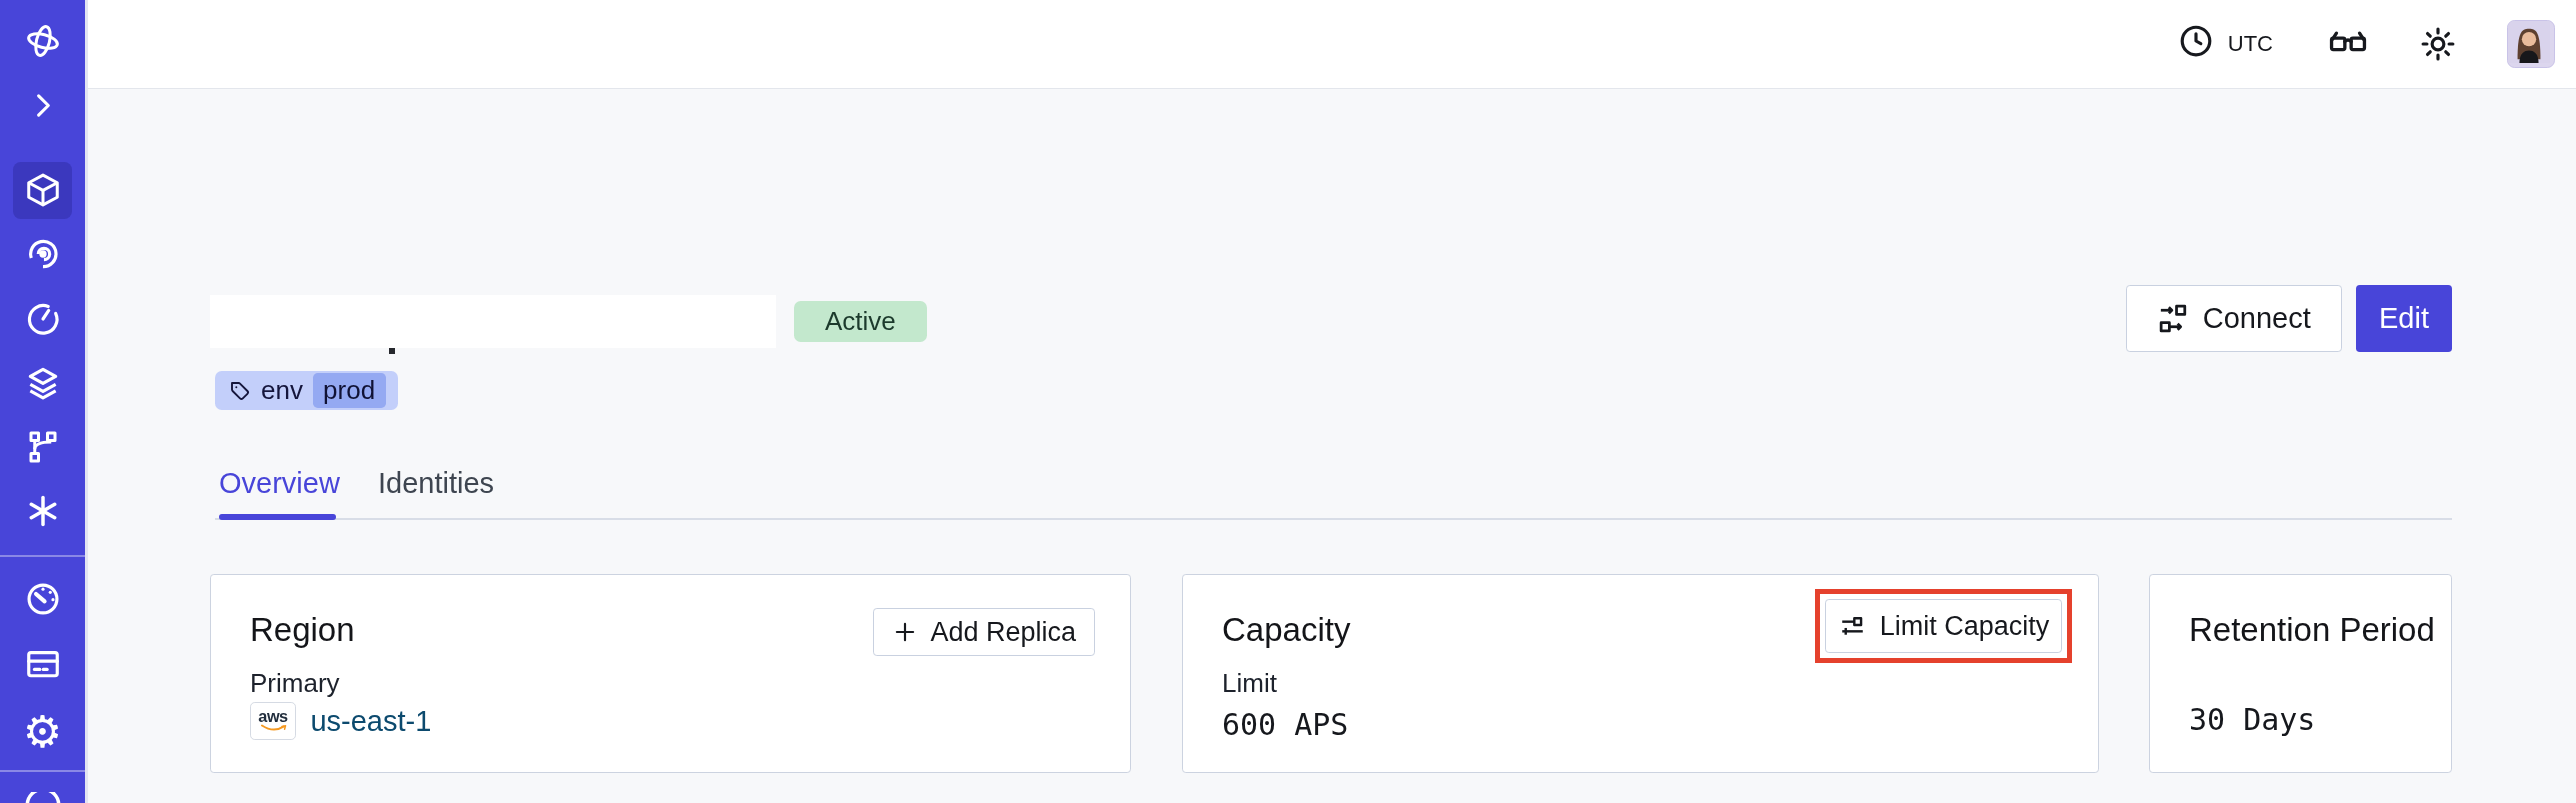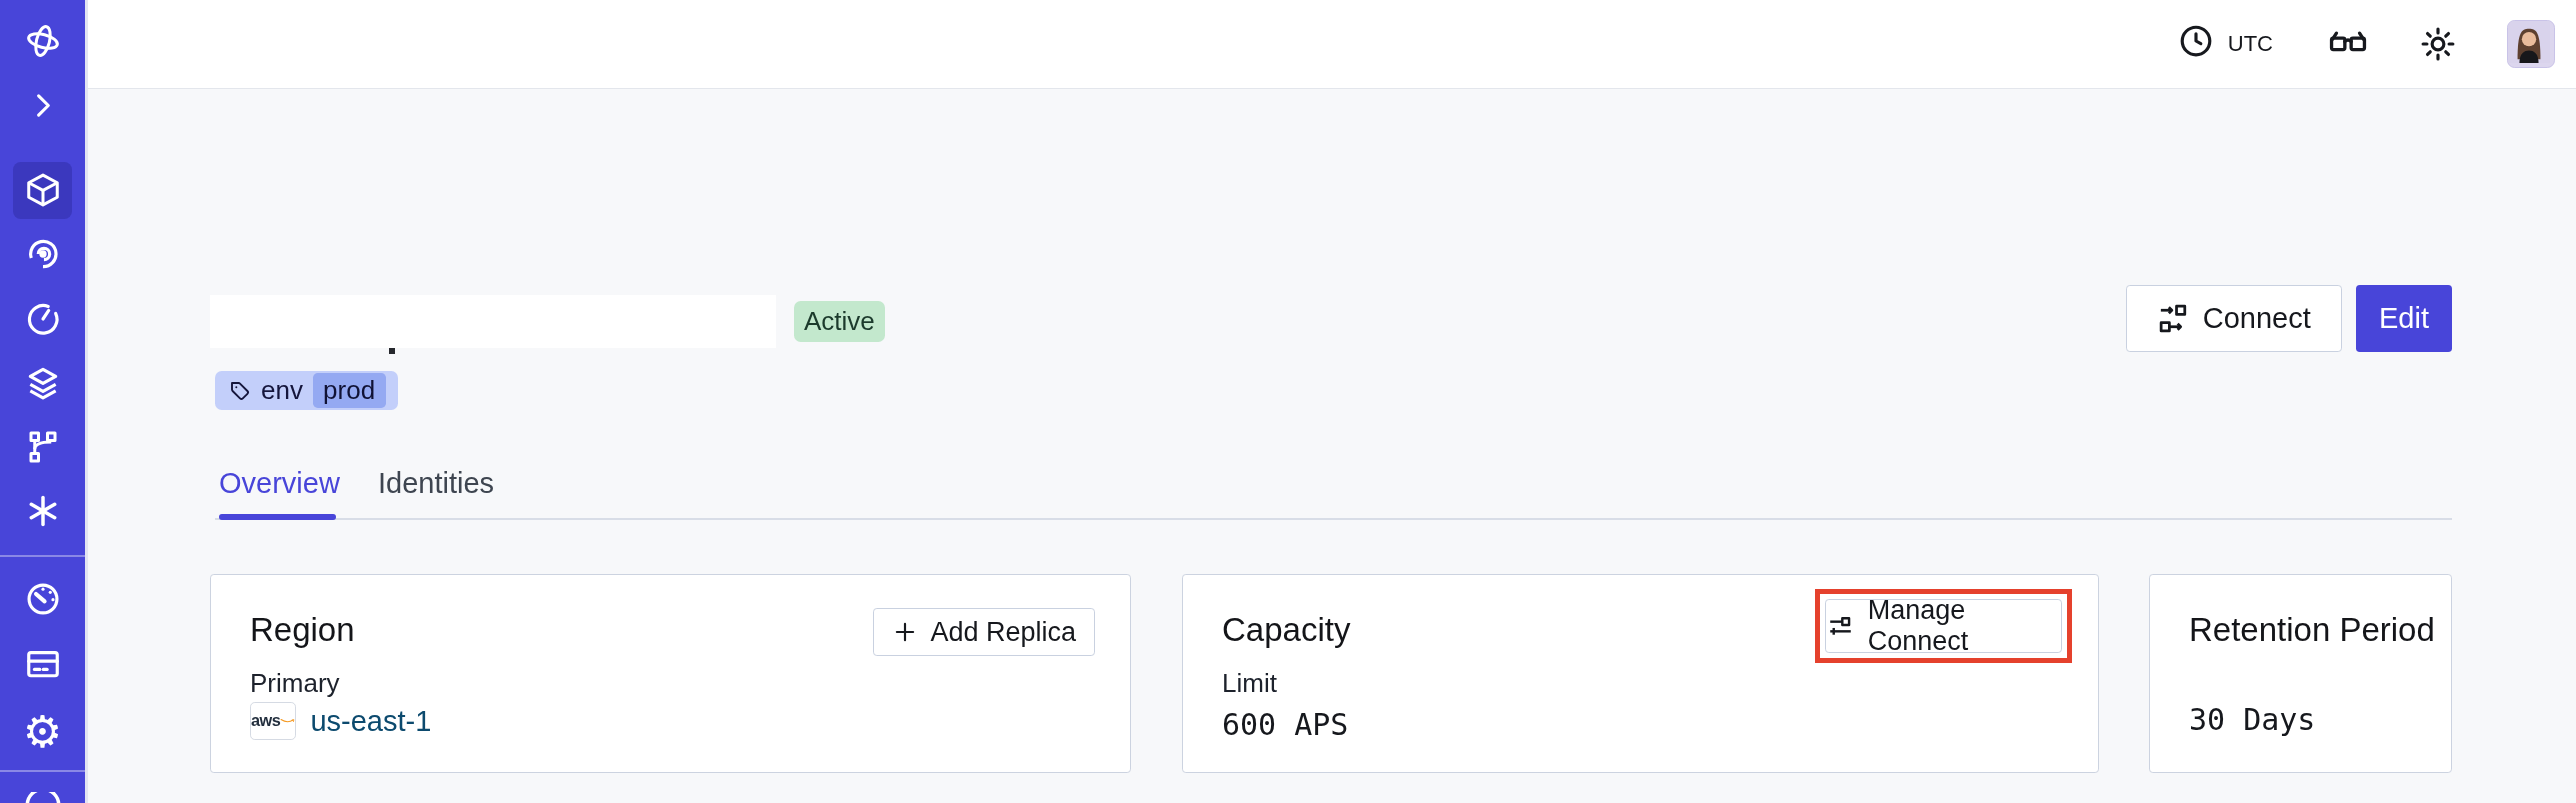--- a/index.html
+++ b/index.html
@@ -21,21 +21,21 @@
   .top-icon{display:flex;align-items:center;justify-content:center;margin-right:50px;}
   .avatar{width:46px;height:46px;border-radius:7.7px;border:1.9px solid #c9c3e8;background:#dcd6ee;overflow:hidden;margin-right:21px;}
 
   
   .breadcrumb{position:absolute;left:219px;top:192px;display:flex;align-items:center;gap:15.3px;color:#17191e;font-size:30px;font-weight:500;}
   .crumb{cursor:pointer;}
   .crumb-sep{font-weight:400;color:#2a2d33;}
 
   .title-redact{position:absolute;left:210px;top:295px;width:566px;height:53px;background:#ffffff;}
   .title-dot{position:absolute;left:389px;top:348px;width:5.8px;height:5.8px;background:#26282d;}
-  .status-badge{position:absolute;left:794px;top:301px;height:41px;line-height:41px;padding:0 10px;background:#c3e8cd;border-radius:6.7px;color:#1c3a2c;font-size:26px;}
+  .status-badge{position:absolute;left:794px;top:301px;height:41px;line-height:41px;padding:0 31px;background:#c3e8cd;border-radius:6.7px;color:#1c3a2c;font-size:26px;}
 
   .tag-pill{position:absolute;left:215px;top:371px;height:39px;background:#c3cffa;border-radius:6.7px;display:flex;align-items:center;gap:9.6px;padding:0 12.5px;font-size:26px;color:#15163c;}
   .tag-chip{background:#94a9f2;border-radius:4.8px;padding:1.9px 10.5px;color:#101235;}
 
   .btn{box-sizing:border-box;display:flex;align-items:center;justify-content:center;gap:12.5px;background:#fff;border:1.9px solid #c9d1e0;border-radius:3.8px;color:#16181d;cursor:pointer;}
   .connect-btn{position:absolute;left:2126px;top:285px;width:216px;height:67px;font-size:29px;}
   .edit-btn{position:absolute;left:2356px;top:285px;width:96px;height:67px;background:#4845d9;border:none;border-radius:3.8px;color:#fff;font-size:29px;display:flex;align-items:center;justify-content:center;cursor:pointer;}
 
   .tab{position:absolute;top:467px;font-size:29px;font-weight:500;cursor:pointer;}
   .tab-overview{left:219px;color:#4845d9;}
@@ -47,21 +47,21 @@
   .card{position:absolute;top:574px;height:199px;box-sizing:border-box;background:#fff;border:1.9px solid #ccd3e0;border-radius:3.8px;}
   .card-region{left:210px;width:921px;}
   .card-capacity{left:1182px;width:917px;}
   .card-retention{left:2149px;width:303px;}
   .card-title{position:absolute;left:39px;top:36px;font-size:33px;font-weight:400;color:#141519;}
   .small-label{position:absolute;left:39px;top:93px;font-size:26px;color:#1d222c;}
   .mono-value{position:absolute;left:39px;top:132px;font-size:30px;color:#16181d;font-family:"DejaVu Sans Mono",monospace;}
 
   .add-replica{position:absolute;right:35px;top:33px;height:48px;padding:0 18px;font-size:27px;}
   .region-row{position:absolute;left:39px;top:127px;display:flex;align-items:center;gap:14.4px;}
-  .aws-badge{box-sizing:border-box;width:46px;height:38px;border:1.9px solid #d5dae3;border-radius:4.8px;background:#fff;display:flex;flex-direction:row;align-items:center;justify-content:center;}
+  .aws-badge{box-sizing:border-box;width:46px;height:38px;border:1.9px solid #d5dae3;border-radius:4.8px;background:#fff;display:flex;flex-direction:column;align-items:center;justify-content:center;}
   .aws-text{font-size:16.3px;font-weight:700;letter-spacing:-0.5px;color:#232f3e;line-height:13.4px;}
   .region-value{font-size:29px;color:#0c4a6e;}
 
   .ondemand-badge{position:absolute;left:175px;top:33px;height:44px;background:#e0d8fa;border-radius:6.7px;display:flex;align-items:center;gap:9.6px;padding:0 14.4px;font-size:27px;color:#1b1c22;}
   .annotation-box{position:absolute;right:26px;top:14.4px;border:5.8px solid #e5412d;padding:4.8px;background:transparent;}
   .manage-btn{position:relative;height:54px;width:237px;font-size:27px;}
 </style>
 </head>
 <body>
 
@@ -282,21 +282,21 @@
     <div class="annotation-box">
       <div class="btn manage-btn">
         <span style="display:flex;">
           <svg width="29" height="29" viewBox="0 0 24 24" fill="none" stroke="#16181d" stroke-width="2" stroke-linejoin="round">
             <path d="M3.5 8 H13.5"></path>
             <rect x="13.5" y="5.2" width="5.6" height="5.6"></rect>
             <path d="M3.5 16 H20.5"></path>
             <path d="M6.4 13.2 V18.8"></path>
           </svg>
         </span>
-        <span>Manage Connect</span>
+        <span>Limit Capacity</span>
       </div>
     </div>
 
     <div class="small-label">Limit</div>
     <div class="mono-value">600 APS</div>
   </div>
 
   <div class="card card-retention">
     <div class="card-title">Retention Period</div>
     <div class="mono-value" style="top:127px;">30 Days</div>

